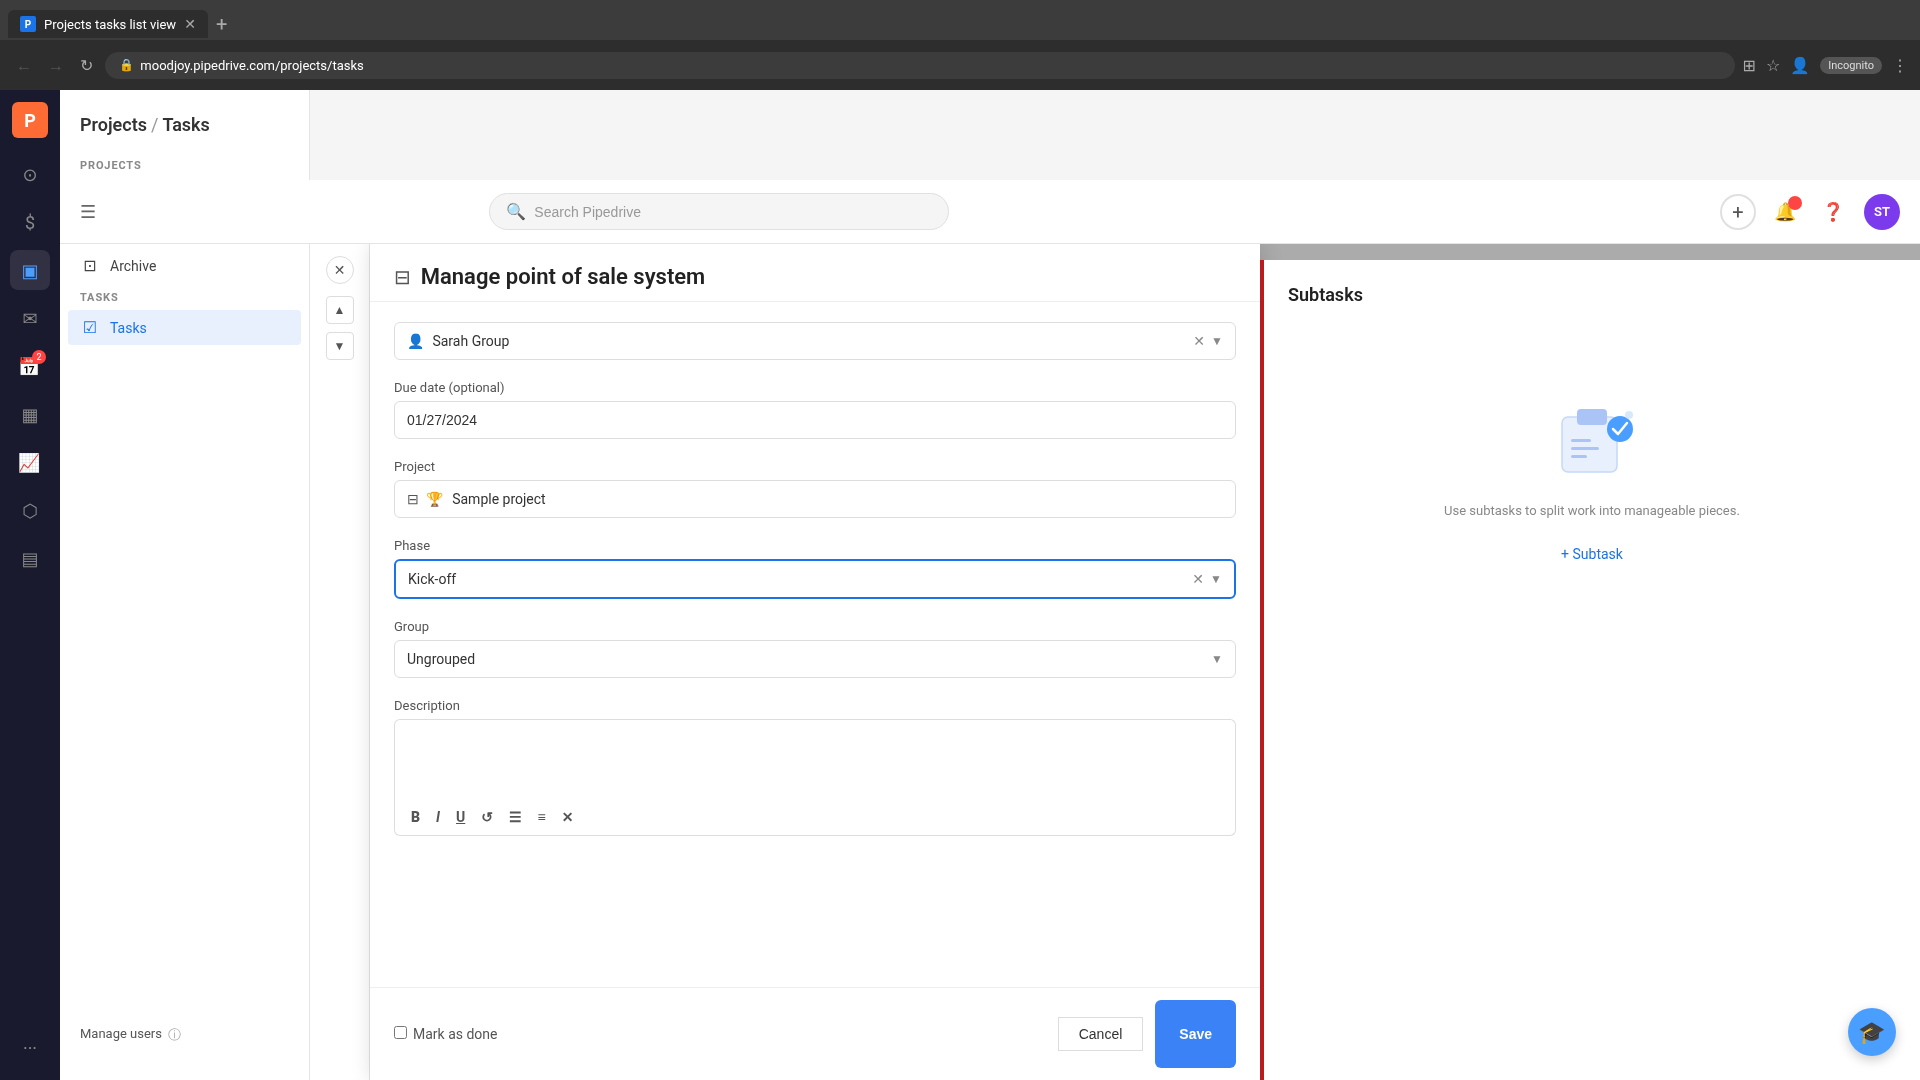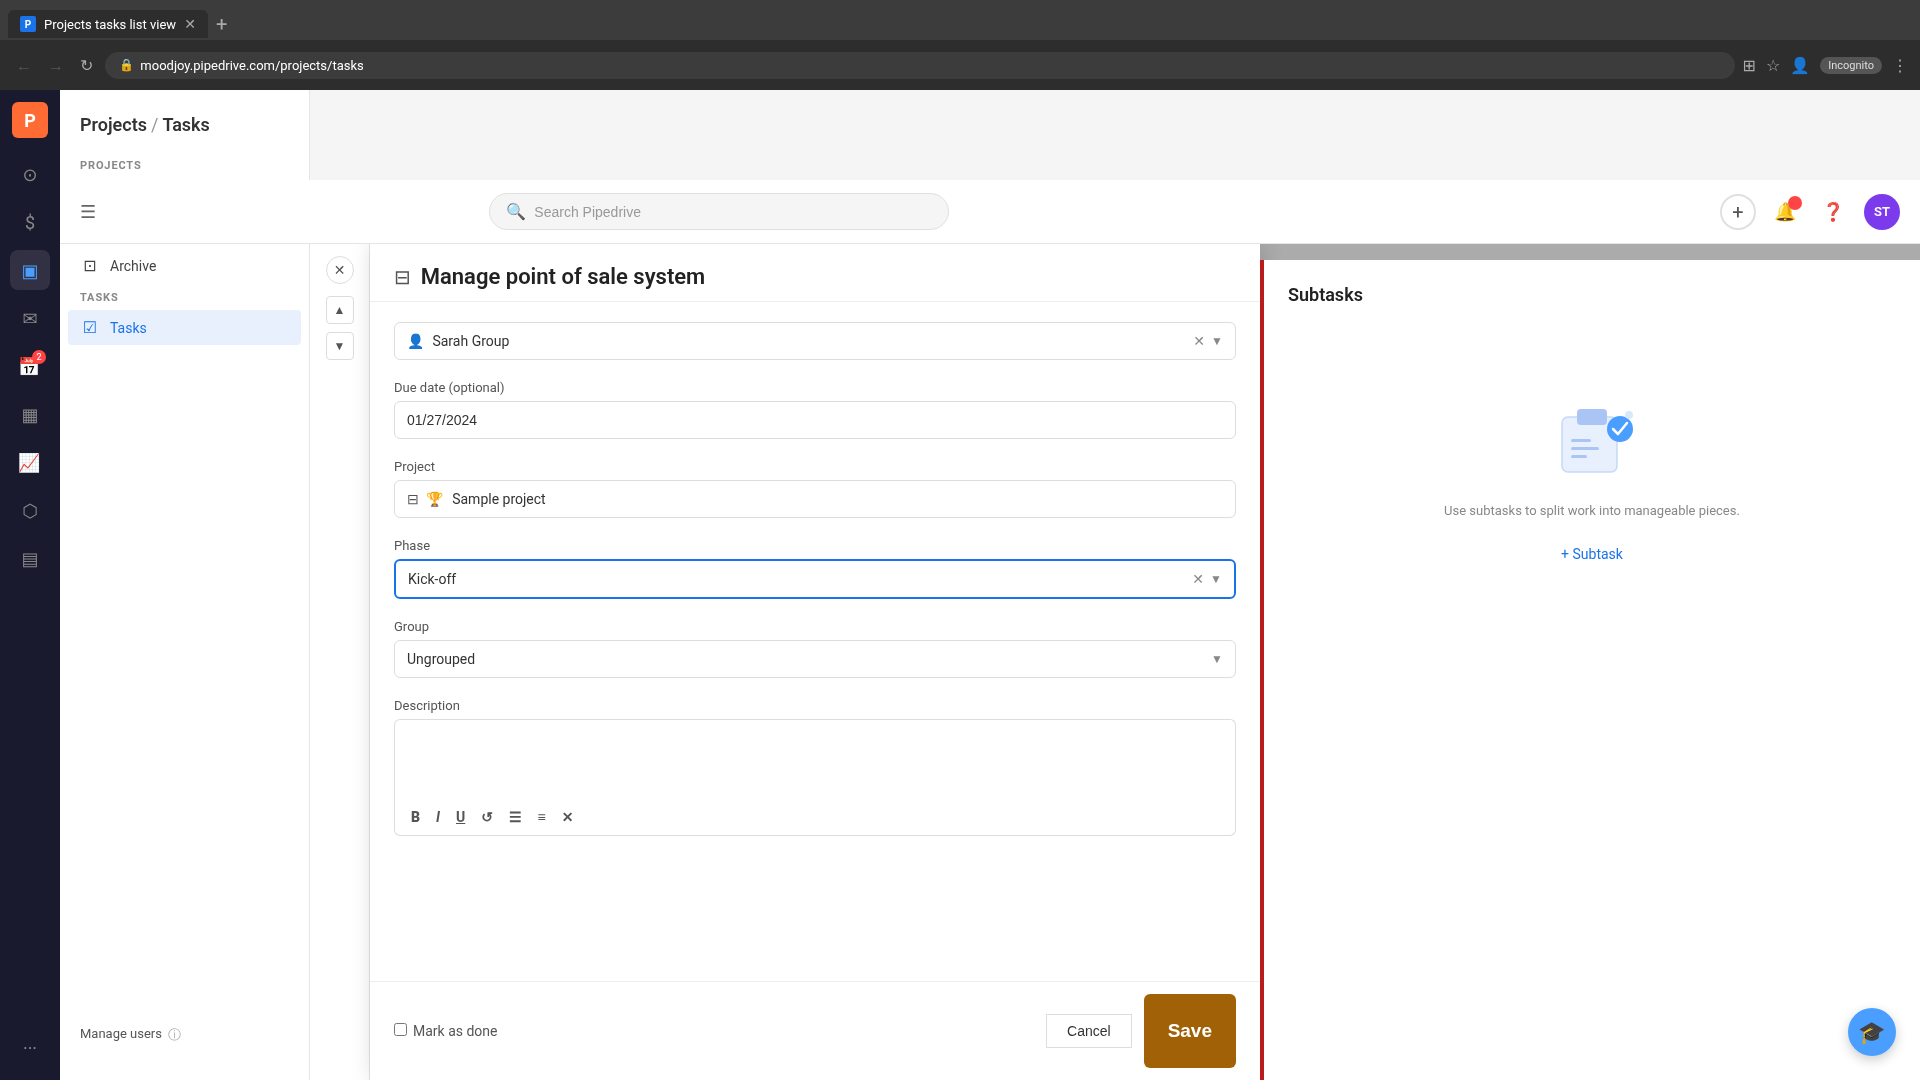--- a/index.html
+++ b/index.html
@@ -533,25 +533,25 @@
       padding: 8px 20px;
       border: 1px solid #ddd;
       border-radius: 0;
       background: #fff;
       color: #333;
       font-size: 14px;
       cursor: pointer;
     }
     .btn-save {
       padding: 26px 24px;
-      background: #a16207;
+      background: #3b82f6;
       color: #fff;
       border: none;
       border-radius: 6px;
-      font-size: 19px;
+      font-size: 14px;
       font-weight: 600;
       cursor: pointer;
     }
 
     
     .modal-content::-webkit-scrollbar { width: 6px; }
     .modal-content::-webkit-scrollbar-track { background: #f5f5f5; }
     .modal-content::-webkit-scrollbar-thumb { background: #ccc; border-radius: 3px; }
 
     

